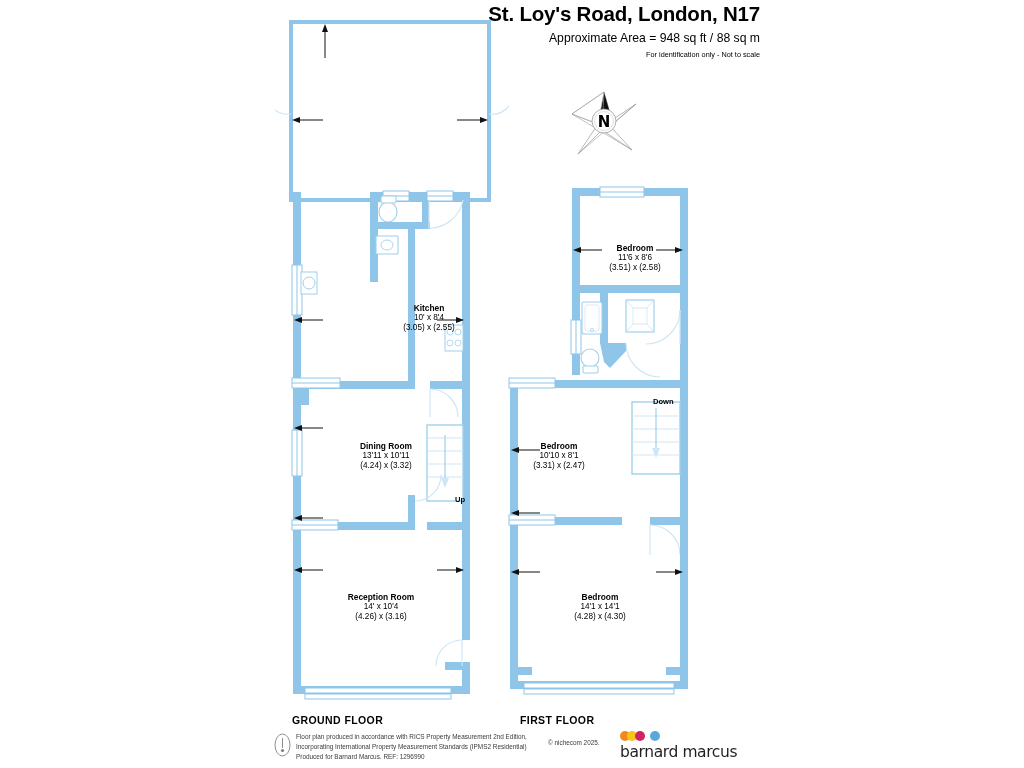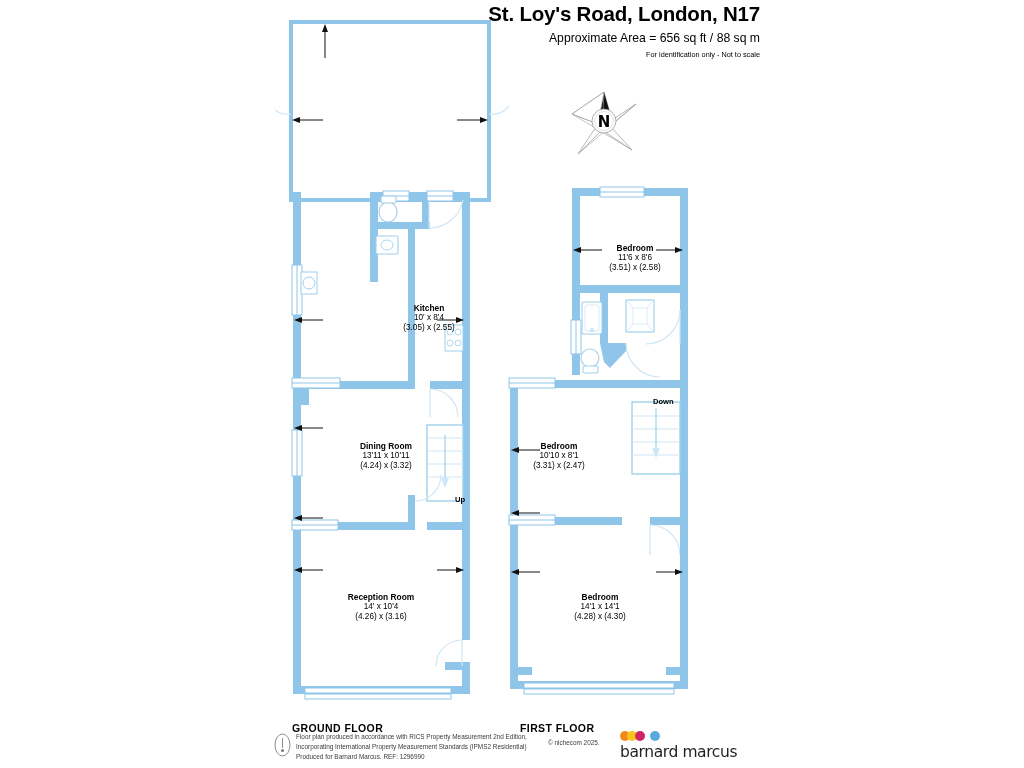--- a/index.html
+++ b/index.html
@@ -49,21 +49,20 @@
     margin-top: 5px;
     white-space: nowrap;
   }
   
   .floor-caption {
     position: absolute;
     font-size: 10.5px;
     font-weight: bold;
     letter-spacing: 0.4px;
     color: #000;
-    margin-top: 8px;
   }
   
   #footer-note {
     position: absolute;
     left: 296px;
     top: 732px;
     font-size: 6.4px;
     line-height: 1.55;
     color: #3a3a3a;
     white-space: nowrap;
@@ -140,21 +139,21 @@
   }
   svg { display: block; }
 </style>
 </head>
 <body>
 
 <div id="sheet">
 
   <div id="header">
     <div id="title">St. Loy's Road, London, N17</div>
-    <div id="area">Approximate Area = 656 sq ft / 88 sq m</div>
+    <div id="area">Approximate Area = 948 sq ft / 88 sq m</div>
     <div id="disclaimer-top">For identification only - Not to scale</div>
   </div>
 
   <div id="compass">
     <svg width="72" height="70" viewBox="0 0 72 70">
 
       <polygon points="36,4 44,32 68,16 42,38 64,62 34,42 10,66 30,36 4,26" fill="#ffffff" stroke="#9a9a9a" stroke-width="0.7"></polygon>
       <polygon points="36,4 44,32 30,36" fill="#111111"></polygon>
       <polygon points="36,4 30,36 4,26" fill="#ffffff" stroke="#9a9a9a" stroke-width="0.7"></polygon>
       <line x1="36" y1="4" x2="34" y2="42" stroke="#9a9a9a" stroke-width="0.6"></line>

